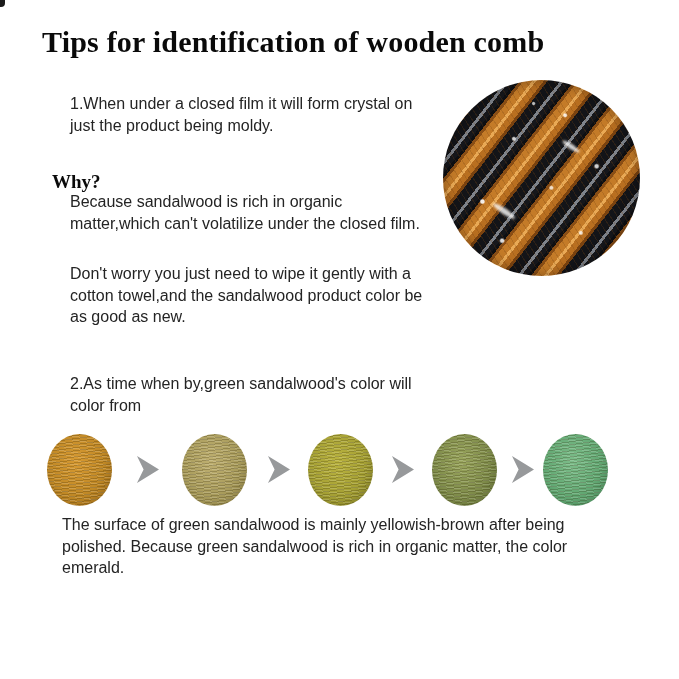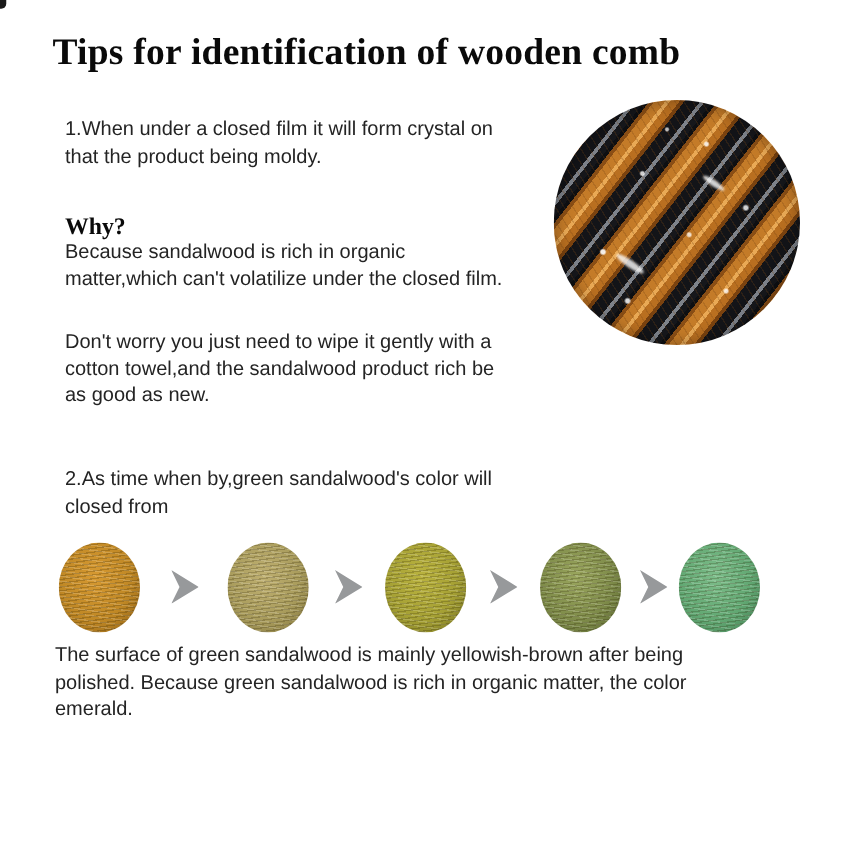--- a/index.html
+++ b/index.html
@@ -7,21 +7,21 @@
     position:relative;width:679px;height:679px;background:#ffffff;overflow:hidden;
     font-family:"Liberation Sans","DejaVu Sans",sans-serif;color:#222222;
   }
   .corner-mark{position:absolute;left:0;top:0;width:5px;height:7px;background:#1a1a1a;border-bottom-right-radius:4px;}
   .title{
     position:absolute;left:42px;top:24px;width:600px;margin:0;
     font-family:"Liberation Serif","DejaVu Serif",serif;font-weight:bold;
     font-size:30px;line-height:36px;color:#0a0a0a;letter-spacing:.2px;white-space:nowrap;
   }
   .para{position:absolute;margin:0;font-size:16px;line-height:21.5px;color:#242424;}
-  .para .ln{display:block;}
+  .para .ln{display:block;margin-left:18px;}
   .p-intro1{left:52px;top:93px;width:440px;}
   .h-sub{
     position:absolute;margin:0;font-family:"Liberation Serif","DejaVu Serif",serif;
     font-weight:bold;font-size:19px;line-height:22px;color:#0a0a0a;
   }
   .h-why{left:52px;top:171px;}
   .p-why{left:52px;top:191px;width:460px;}
   .h-how{left:52px;top:243px;}
   .p-how{left:52px;top:263px;width:460px;}
   .p-intro2{left:52px;top:373px;width:440px;}
@@ -72,40 +72,40 @@
 <body>
 
 <div id="canvas">
 
   <div class="corner-mark"></div>
 
   <h1 class="title">Tips for identification of wooden comb</h1>
 
   <p class="para p-intro1">
     <span class="ln">1.When under a closed film it will form crystal on</span>
-    <span class="ln">that the product being moldy.</span>
+    <span class="ln">just the product being moldy.</span>
   </p>
 
   <div class="comb-photo"></div>
 
   <h2 class="h-sub h-why">Why?</h2>
   <p class="para p-why">
     <span class="ln">Because sandalwood is rich in organic</span>
     <span class="ln">matter,which can't volatilize under the closed film.</span>
   </p>
 
   <p class="para p-how">
     <span class="ln">Don't worry you just need to wipe it gently with a</span>
-    <span class="ln">cotton towel,and the sandalwood product rich be</span>
+    <span class="ln">cotton towel,and the sandalwood product color be</span>
     <span class="ln">as good as new.</span>
   </p>
 
   <p class="para p-intro2">
     <span class="ln">2.As time when by,green sandalwood's color will</span>
-    <span class="ln">closed from</span>
+    <span class="ln">color from</span>
   </p>
 
   <div class="swatch sw0" style="background: repeating-linear-gradient(172deg, rgba(0, 0, 0, 0) 0px, rgba(0, 0, 0, 0) 2px, rgba(40, 30, 0, 0.22) 2px, rgba(40, 30, 0, 0.22) 3px), repeating-linear-gradient(188deg, rgba(255, 255, 255, 0) 0px, rgba(255, 255, 255, 0) 3px, rgba(255, 255, 255, 0.16) 3px, rgba(255, 255, 255, 0.16) 4px), radial-gradient(at 45% 38%, rgb(215, 154, 50) 0%, rgb(192, 136, 37) 55%, rgb(138, 92, 18) 100%);"></div>
   <div class="arrow ar0"></div>
   <div class="swatch sw1" style="background: repeating-linear-gradient(172deg, rgba(0, 0, 0, 0) 0px, rgba(0, 0, 0, 0) 2px, rgba(40, 30, 0, 0.22) 2px, rgba(40, 30, 0, 0.22) 3px), repeating-linear-gradient(188deg, rgba(255, 255, 255, 0) 0px, rgba(255, 255, 255, 0) 3px, rgba(255, 255, 255, 0.16) 3px, rgba(255, 255, 255, 0.16) 4px), radial-gradient(at 45% 38%, rgb(191, 176, 113) 0%, rgb(169, 156, 92) 55%, rgb(125, 112, 56) 100%);"></div>
   <div class="arrow ar1"></div>
   <div class="swatch sw2" style="background: repeating-linear-gradient(172deg, rgba(0, 0, 0, 0) 0px, rgba(0, 0, 0, 0) 2px, rgba(40, 30, 0, 0.22) 2px, rgba(40, 30, 0, 0.22) 3px), repeating-linear-gradient(188deg, rgba(255, 255, 255, 0) 0px, rgba(255, 255, 255, 0) 3px, rgba(255, 255, 255, 0.16) 3px, rgba(255, 255, 255, 0.16) 4px), radial-gradient(at 45% 38%, rgb(186, 179, 63) 0%, rgb(165, 160, 52) 55%, rgb(111, 108, 30) 100%);"></div>
   <div class="arrow ar2"></div>
   <div class="swatch sw3" style="background: repeating-linear-gradient(172deg, rgba(0, 0, 0, 0) 0px, rgba(0, 0, 0, 0) 2px, rgba(40, 30, 0, 0.22) 2px, rgba(40, 30, 0, 0.22) 3px), repeating-linear-gradient(188deg, rgba(255, 255, 255, 0) 0px, rgba(255, 255, 255, 0) 3px, rgba(255, 255, 255, 0.16) 3px, rgba(255, 255, 255, 0.16) 4px), radial-gradient(at 45% 38%, rgb(154, 166, 94) 0%, rgb(127, 140, 74) 55%, rgb(85, 98, 44) 100%);"></div>
   <div class="arrow ar3"></div>

